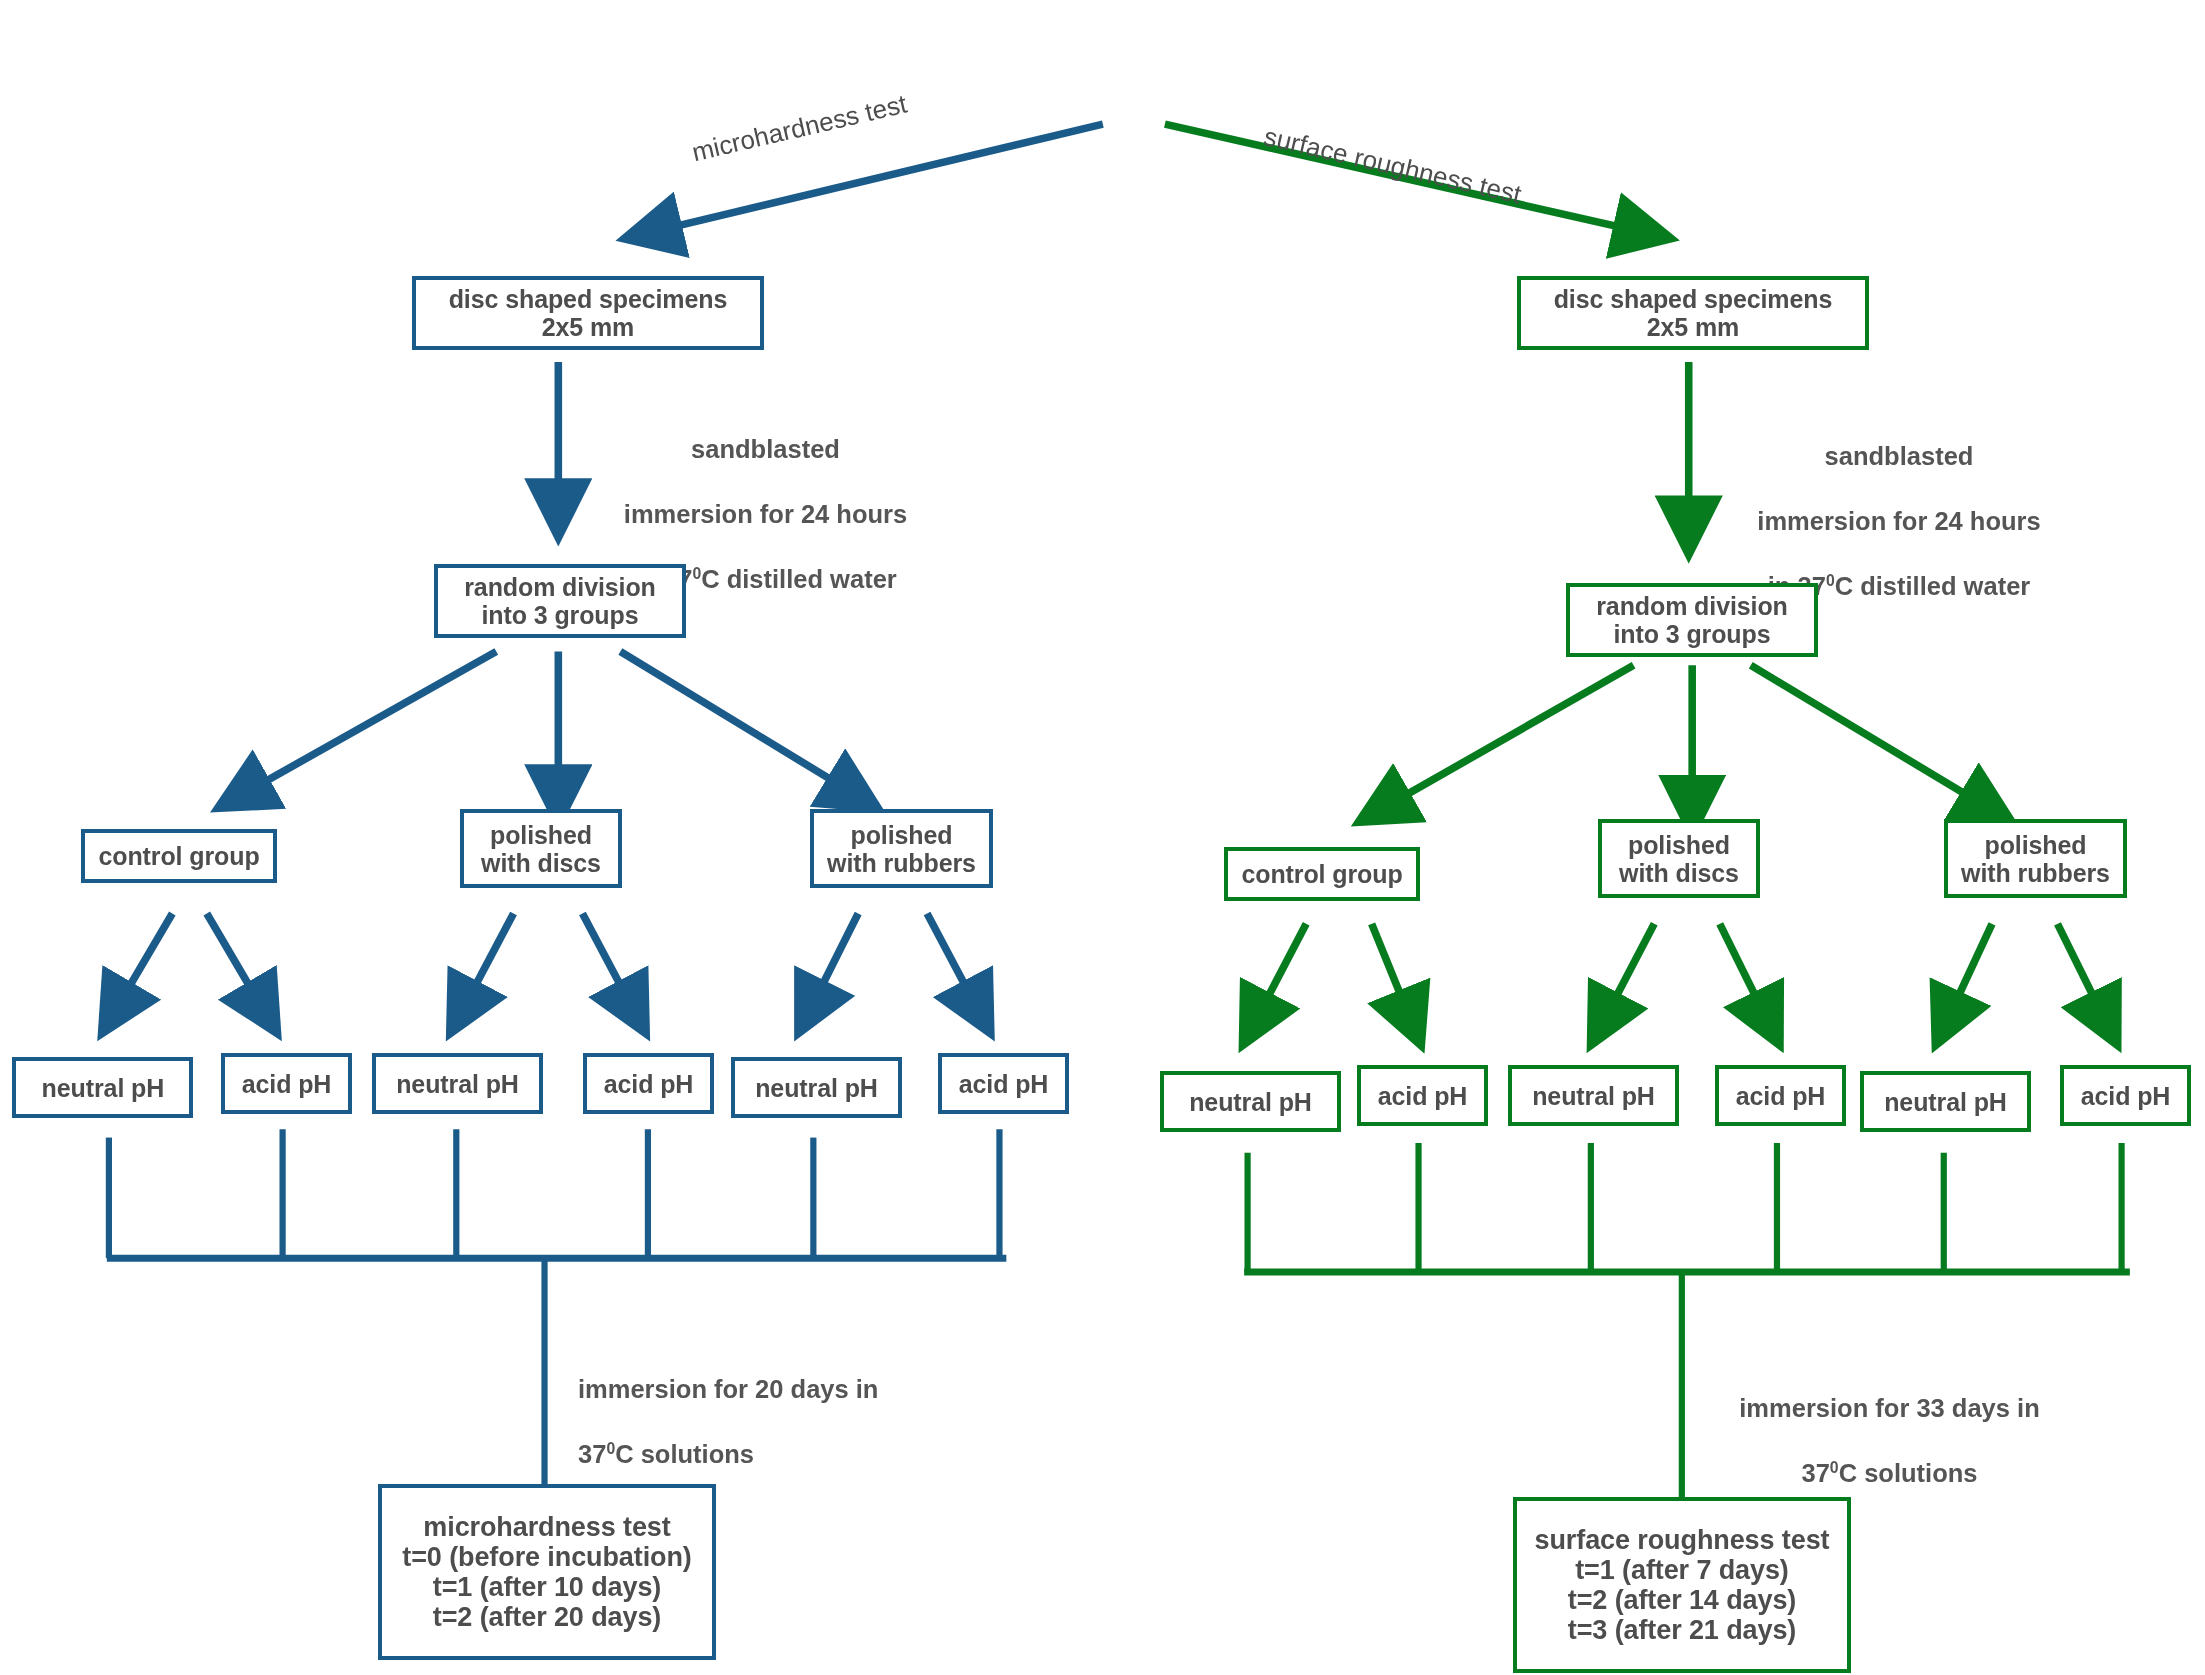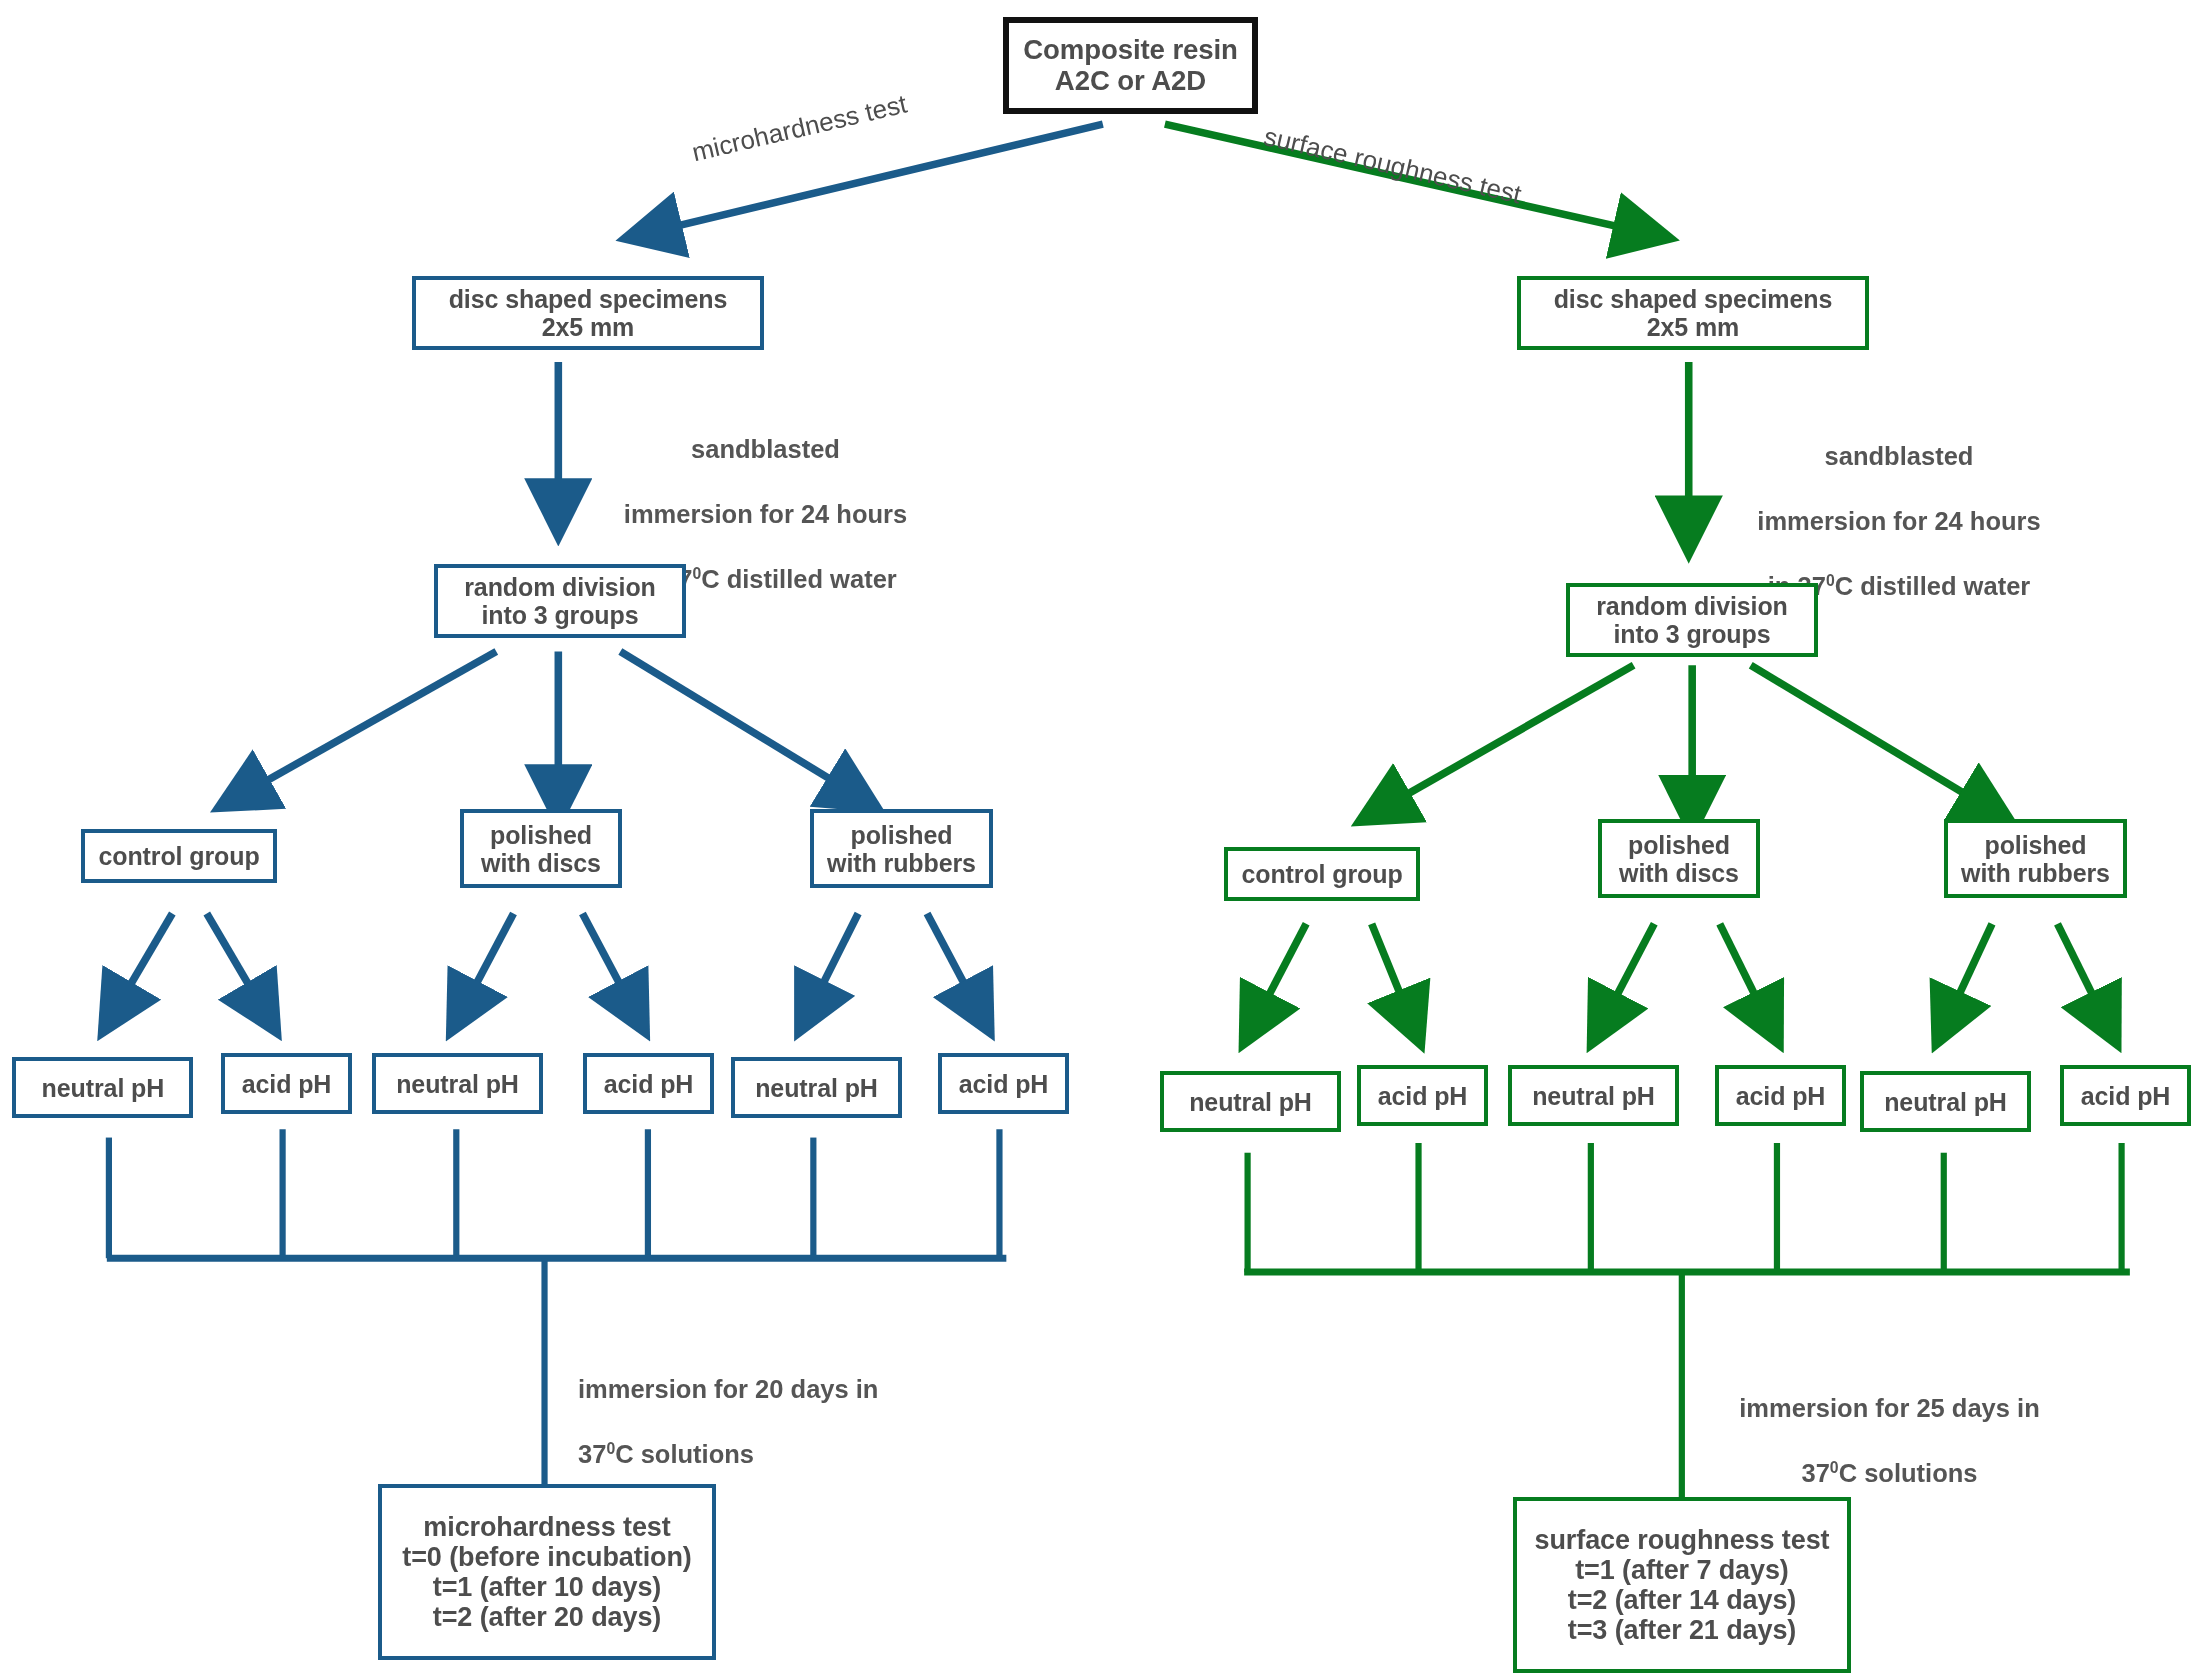--- a/index.html
+++ b/index.html
@@ -96,24 +96,20 @@
       <line x1="2058" y1="1658" x2="2058" y2="1845" stroke="#067c1f" stroke-width="9"></line>
       <line x1="2308" y1="1658" x2="2308" y2="1845" stroke="#067c1f" stroke-width="9"></line>
       <line x1="2578" y1="1658" x2="2578" y2="1845" stroke="#067c1f" stroke-width="9"></line>
       <line x1="2820" y1="1672" x2="2820" y2="1845" stroke="#067c1f" stroke-width="9"></line>
       <line x1="3078" y1="1658" x2="3078" y2="1845" stroke="#067c1f" stroke-width="9"></line>
       <line x1="1805" y1="1845" x2="3090" y2="1845" stroke="#067c1f" stroke-width="10"></line>
       <line x1="2440" y1="1845" x2="2440" y2="2180" stroke="#067c1f" stroke-width="9"></line>
     </g>
   </svg>
 
-  <div class="node black" style="left:1003px;top:17px;width:255px;height:97px;font-size:27.6px;">
-    <span class="inner">Composite resin
-A2C or A2D</span>
-  </div>
 
   <div class="rot-label" style="left:689px;top:138px;font-size:26px;transform:rotate(-13deg);transform-origin:left top;">
     <span>microhardness test</span>
   </div>
   <div class="rot-label" style="left:1268px;top:121px;font-size:26px;transform:rotate(13deg);transform-origin:left top;">
     <span>surface roughness test</span>
   </div>
 
   <div class="node blue" style="left:412px;top:276px;width:352px;height:74px;font-size:25px;">
     <span class="inner">disc shaped specimens
@@ -215,21 +211,21 @@
     <span class="inner">acid pH</span>
     </div>
   <div class="node green" style="left:1860px;top:1071px;width:171px;height:61px;font-size:25px;">
     <span class="inner">neutral pH</span>
     </div>
   <div class="node green" style="left:2060px;top:1065px;width:131px;height:61px;font-size:25px;">
     <span class="inner">acid pH</span>
     </div>
 
   <div class="edge-label" style="left:1717px;top:1359px;width:345px;font-size:25.5px;text-align:center;">
-    <div>immersion for 25 days in</div>
+    <div>immersion for 33 days in</div>
     <div><span>37</span><sup>0</sup><span>C  solutions</span></div>
   </div>
 
   <div class="node green" style="left:1513px;top:1497px;width:338px;height:176px;font-size:27px;">
     <span class="inner">surface roughness test
 t=1 (after 7 days)
 t=2 (after 14 days)
 t=3 (after 21 days)</span>
   </div>
 

